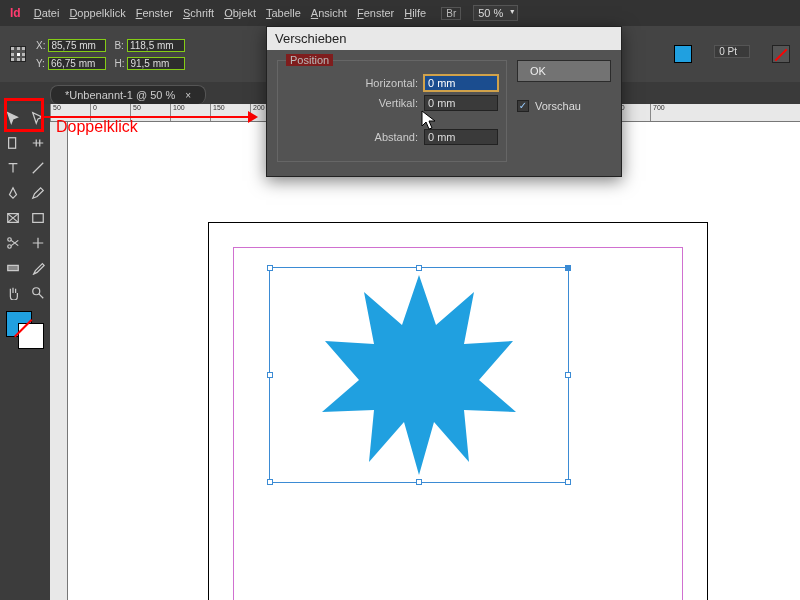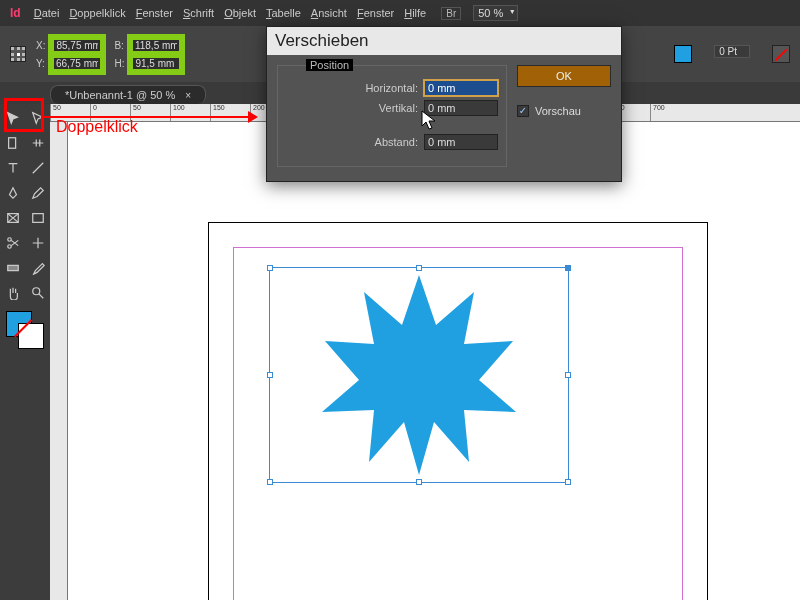--- a/index.html
+++ b/index.html
@@ -10,21 +10,21 @@
   .menu-item:first-letter { text-decoration: underline; }
   .br-badge { border: 1px solid #555; color: #bbb; font-size: 10px; padding: 0 4px; margin-left: 8px; }
   .zoom-dd { margin-left: 8px; font-size: 11px; color: #ddd; border: 1px solid #555; padding: 1px 14px 1px 4px; background: #3a3a3a; position: relative; }
   .zoom-dd::after { content: "▾"; position: absolute; right: 3px; font-size: 8px; }
 
   .controlbar { height: 56px; background: #444; display: flex; align-items: center; padding: 0 10px; position: relative; }
   .refpoint { width: 16px; height: 16px; background: #555; border: 1px solid #222; position: relative; margin-right: 10px; }
   .refpoint span { width: 3px; height: 3px; background: #bbb; position: absolute; }
   .ctl-grid { display: grid; grid-template-columns: auto auto; grid-auto-rows: 15px; gap: 3px 8px; font-size: 10px; color: #ccc; }
   .ctl-grid .pair { display: flex; align-items: center; gap: 3px; }
-  .ctl-grid input { width: 58px; font-size: 10px; background: #2d2d2d; border: 6px solid #84cc16; color: #ddd; padding: 0 2px; }
+  .ctl-grid input { width: 58px; font-size: 10px; background: #2d2d2d; border: 1px solid #84cc16; color: #ddd; padding: 0 2px; }
   .ctl-extras { margin-left: auto; display: flex; gap: 22px; align-items: flex-start; }
   .swatch { width: 18px; height: 18px; }
   .sw-blue { background: #20a0e0; border: 1px solid #000; }
   .stroke-dd { font-size: 10px; color: #ddd; border: 1px solid #555; padding: 0 12px 0 4px; background: #3a3a3a; }
   .icon-slot { width: 18px; height: 18px; background: #555; border: 1px solid #222; position: relative; }
   .redslash::after { content: ""; position: absolute; left: 0; right: 0; height: 2px; background: red; top: 50%; transform: rotate(-45deg); }
 
   .tabbar { height: 22px; background: #3a3a3a; display: flex; align-items: end; padding-left: 50px; }
   .doctab { background: #2b2b2b; color: #ccc; font-size: 11px; padding: 3px 14px; border-top: 1px solid #555; border-left: 1px solid #555; border-right: 1px solid #555; display: flex; gap: 10px; align-items: center; border-radius: 8px; }
   .doctab .close { font-size: 10px; }
@@ -44,30 +44,30 @@
   .canvas { position: absolute; left: 68px; top: 18px; right: 0; bottom: 0; background: #fff; }
   .pasteboard { position: absolute; inset: 0; background: #fff; }
   .page { position: absolute; left: 140px; top: 100px; width: 500px; height: 700px; border: 1px solid #000; background: #fff; }
   .margins { position: absolute; left: 24px; top: 24px; right: 24px; bottom: 24px; border: 1px solid #d070d0; }
   .sel-frame { position: absolute; left: 60px; top: 44px; width: 300px; height: 216px; border: 1px solid #3b8bd4; }
   .handle { width: 6px; height: 6px; background: #fff; border: 1px solid #3b8bd4; position: absolute; }
   .handle.solid { background: #3b8bd4; }
   .star { position: absolute; left: 50%; top: 50%; transform: translate(-50%, -50%); }
 
   .dialog { position: absolute; left: 266px; top: 26px; width: 356px; background: #535353; border: 1px solid #222; box-shadow: 0 4px 16px rgba(0,0,0,.5); z-index: 10; color: #ddd; font-size: 11px; }
-  .dlg-title { background: #e8e8e8; color: #222; font-size: 17px; padding: 4px 8px; }
+  .dlg-title { background: #e8e8e8; color: #222; font-size: 13px; padding: 4px 8px; }
   .dlg-body { display: flex; padding: 10px 10px 14px 10px; gap: 10px; }
   .fieldset { border: 1px solid #666; padding: 10px 8px 12px 8px; position: relative; flex: 1; }
-  .legend { position: absolute; top: -7px; left: 8px; background: #000000; padding: 0 4px; color: #bbb; font-size: 11px; margin-left: 20px; }
+  .legend { position: absolute; top: -7px; left: 8px; background: #7f1d1d; padding: 0 4px; color: #bbb; font-size: 11px; }
   .row { display: flex; align-items: center; justify-content: flex-end; gap: 6px; margin: 4px 0; }
   .row label { color: #ccc; margin-left: 40px; }
   .row input { width: 74px; background: #3a3a3a; border: 1px solid #222; color: #ddd; font-size: 11px; padding: 1px 3px; }
   .row input.hl { background: #1b4d8f; border: 1px solid #d1a24a; box-shadow: 0 0 0 1px #d1a24a; color: #fff; }
   .btncol { width: 94px; display: flex; flex-direction: column; gap: 6px; }
-  .dlg-btn { background: #a16207; border: 1px solid #2b2b2b; color: #eee; font-size: 11px; padding: 4px 12px; text-align: center; cursor: pointer; }
+  .dlg-btn { background: #737373; border: 1px solid #2b2b2b; color: #eee; font-size: 11px; padding: 4px 12px; text-align: left; cursor: pointer; }
   .chk { display: flex; align-items: center; gap: 6px; margin-top: 12px; }
   .chk .box { width: 12px; height: 12px; background: #3a3a3a; border: 1px solid #222; color: #9cf; font-size: 10px; line-height: 10px; text-align: center; }
 
   .anno-box { position: absolute; left: 4px; top: 98px; width: 40px; height: 34px; border: 3px solid #f00; z-index: 6; }
   .anno-arrow { position: absolute; left: 44px; top: 116px; width: 212px; height: 2px; background: #f00; z-index: 6; }
   .anno-arrow::after { content: ""; position: absolute; right: -2px; top: -5px; border-left: 10px solid #f00; border-top: 6px solid transparent; border-bottom: 6px solid transparent; }
   .anno-text { position: absolute; left: 56px; top: 118px; color: #f00; font-size: 16px; z-index: 6; }
   .cursor { position: absolute; left: 421px; top: 110px; z-index: 20; pointer-events: none; }
 </style>
 </head>

